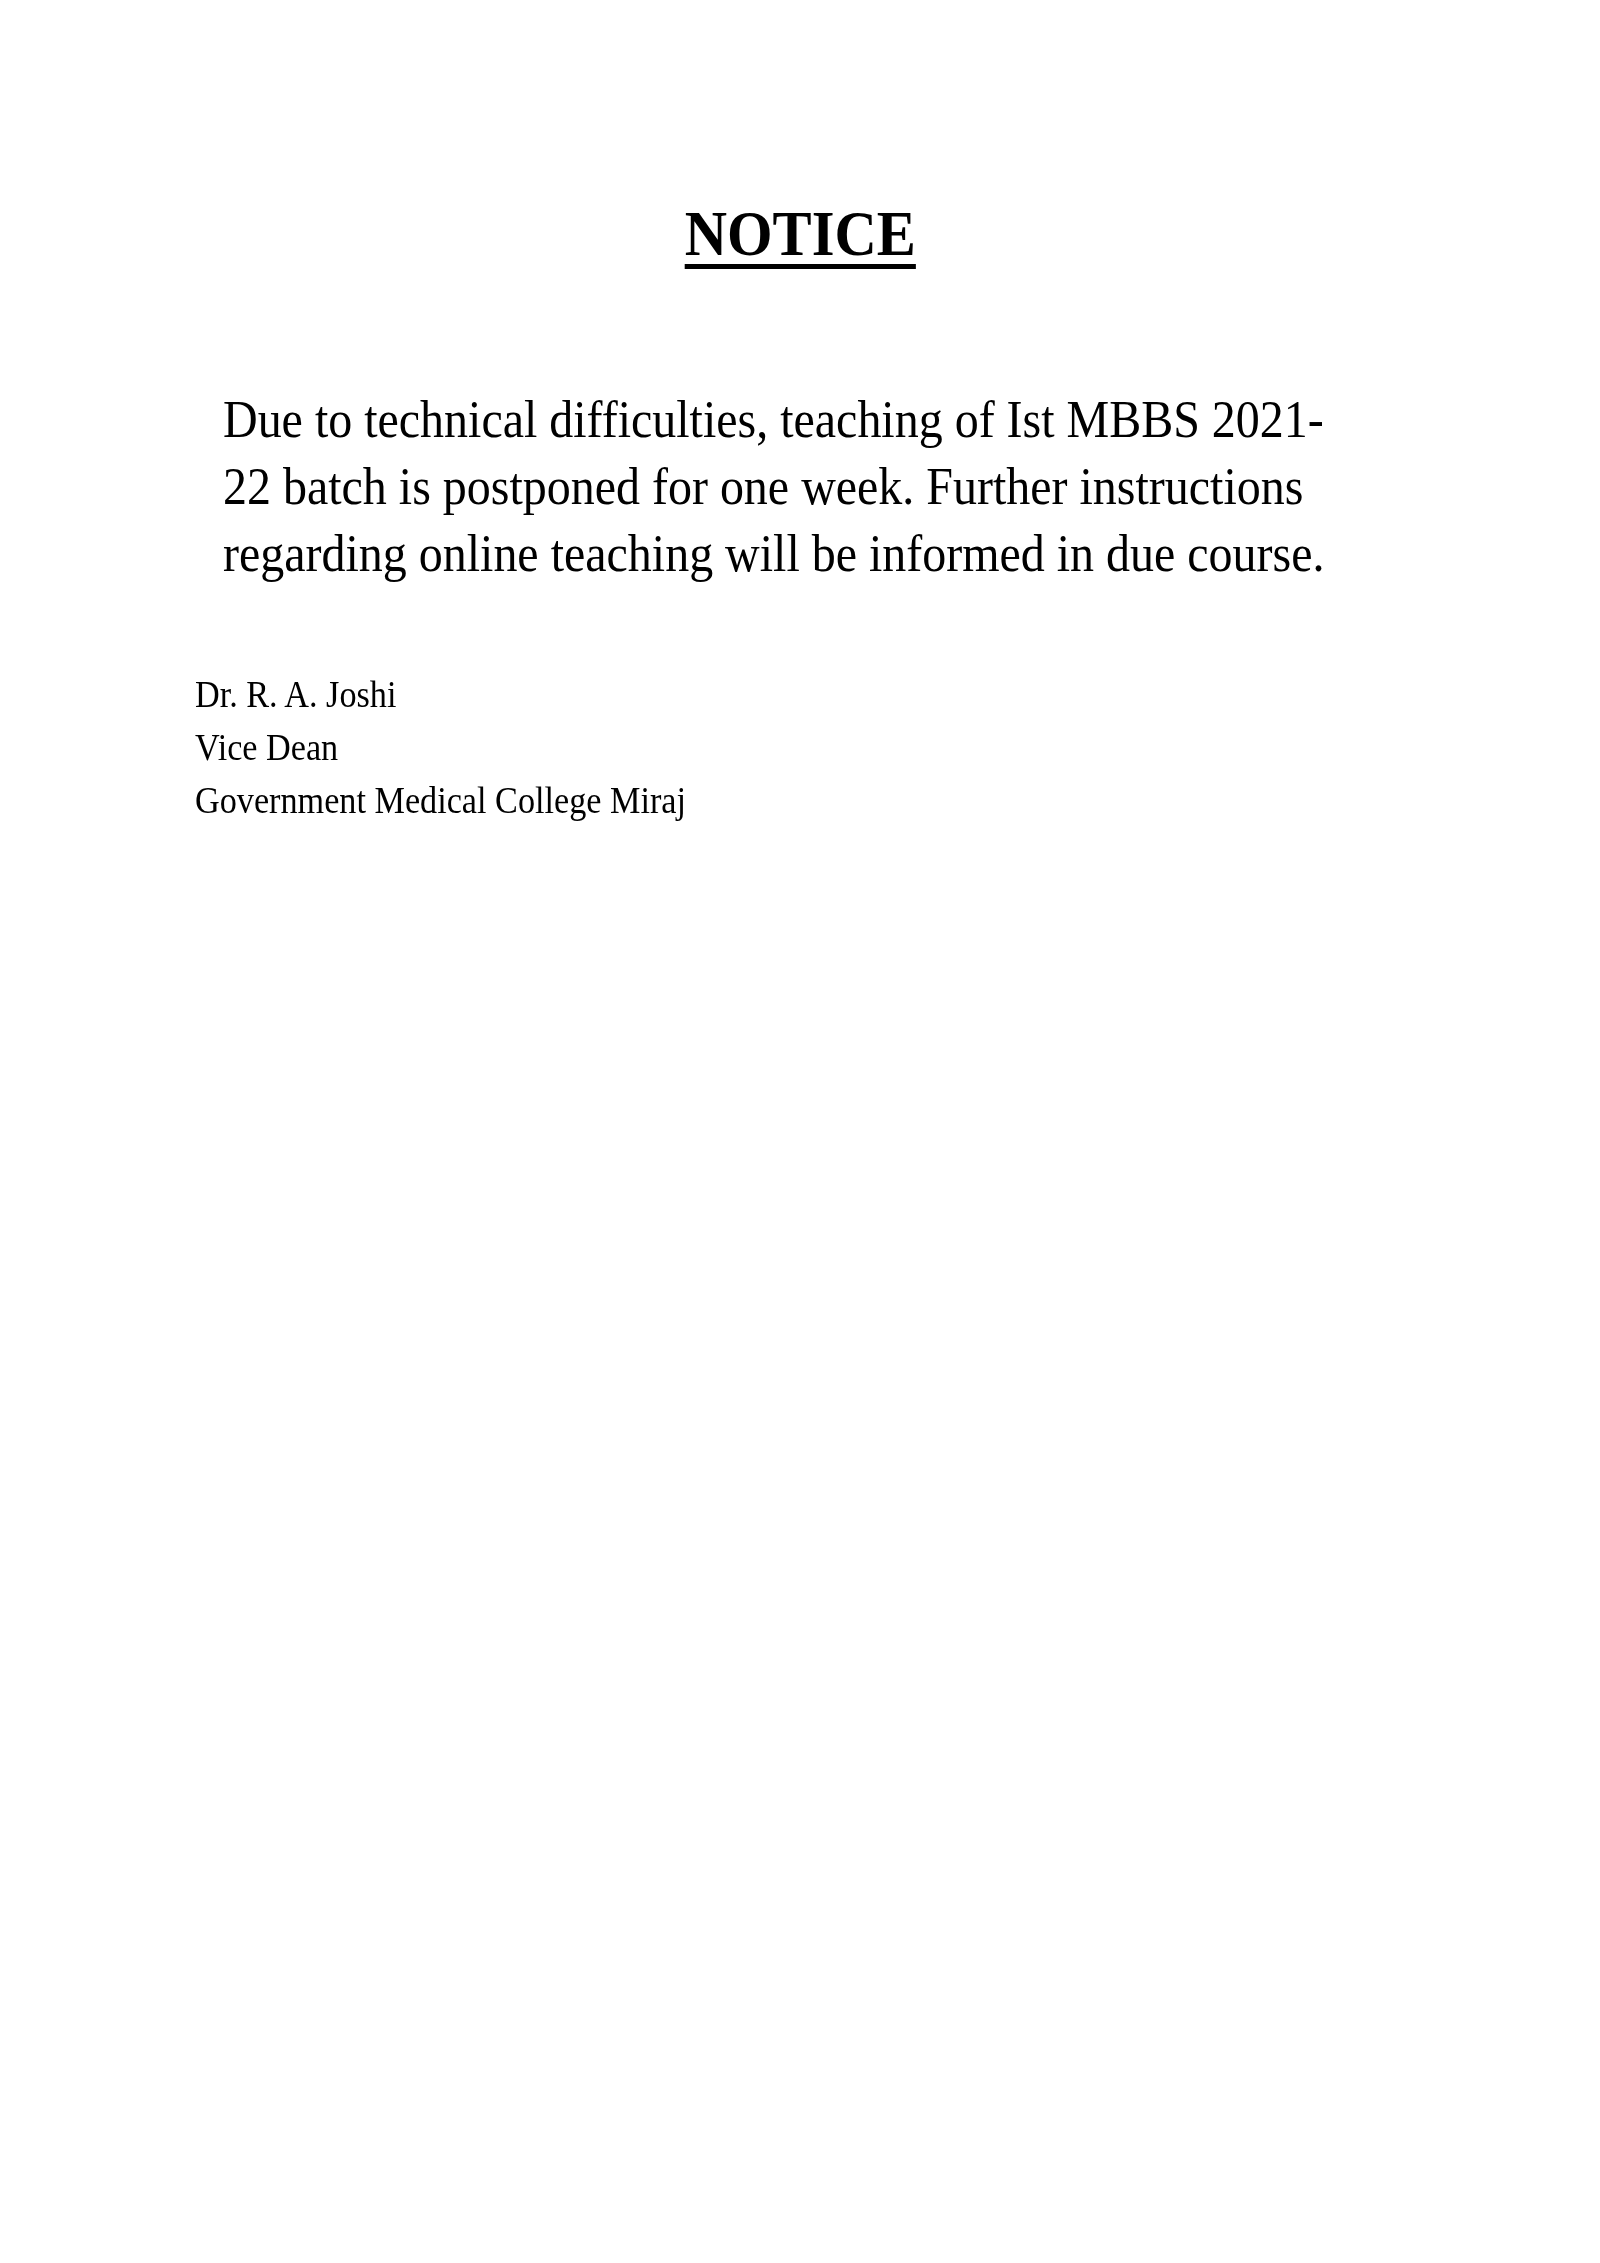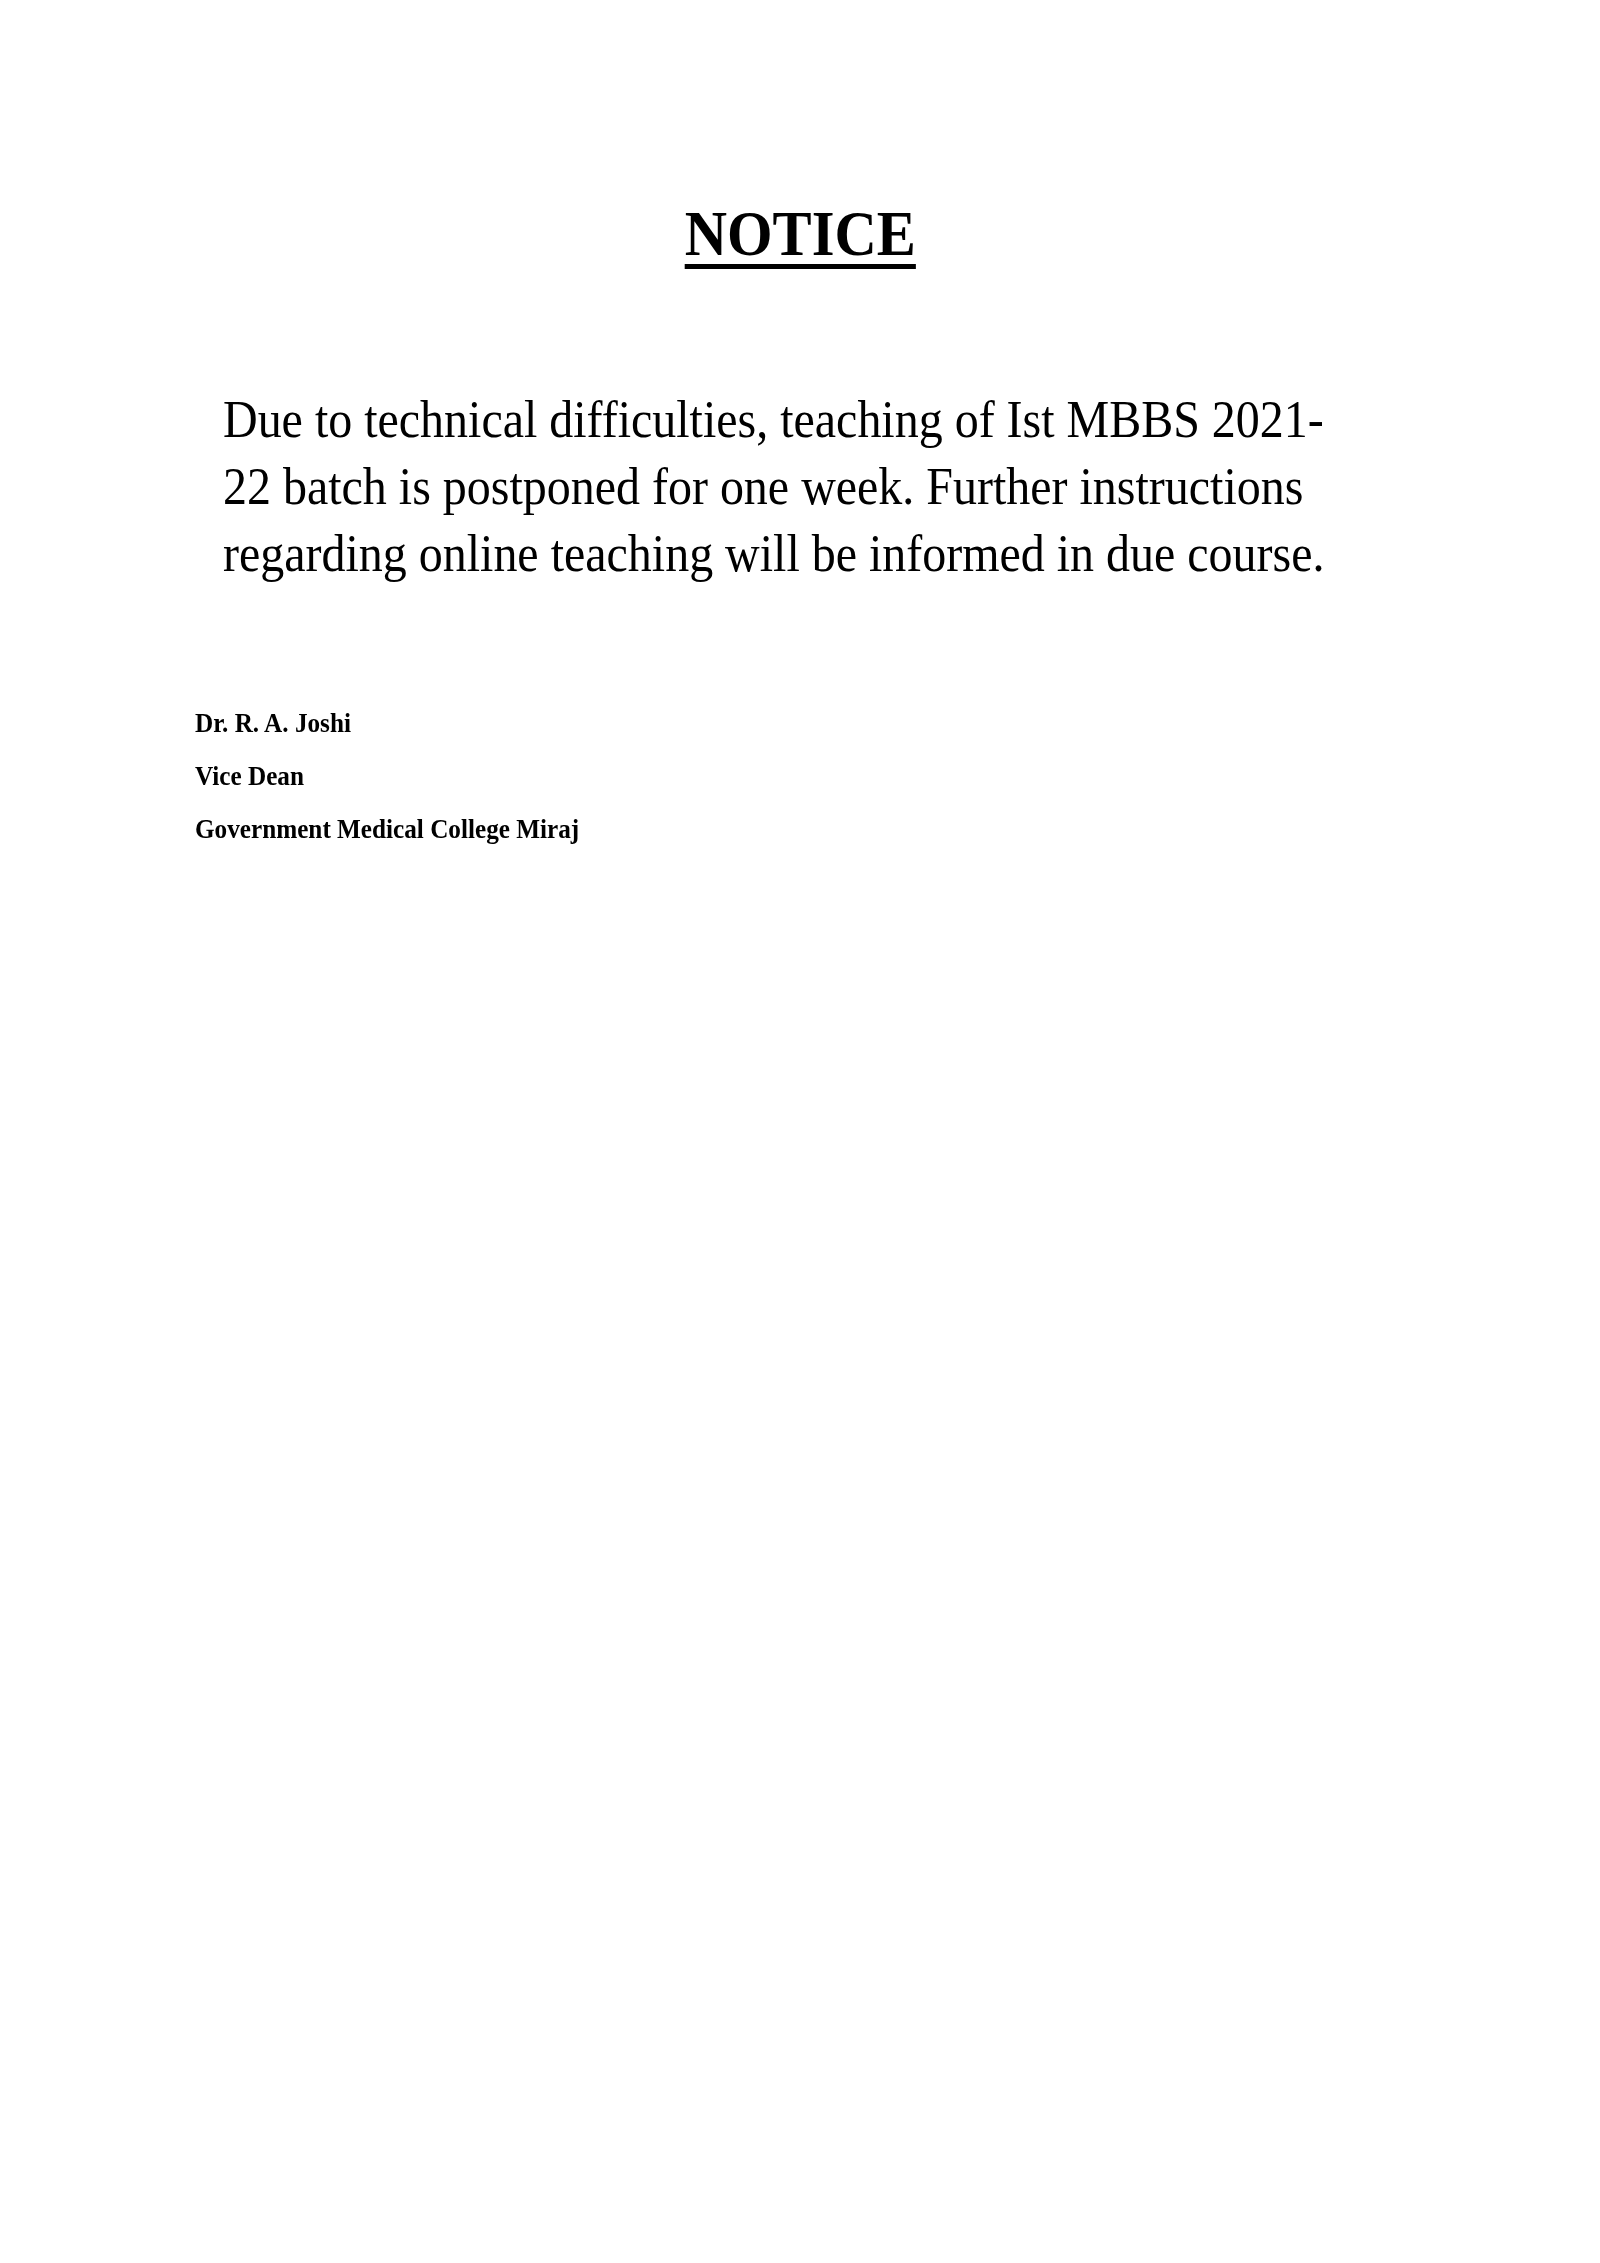--- a/index.html
+++ b/index.html
@@ -52,24 +52,23 @@
     }
     .body-line {
       display: block;
       white-space: nowrap;
       transform: scaleX(0.905);
       transform-origin: left center;
     }
     .signature {
       position: absolute;
       left: 195px;
-      top: 696px;
-      font-size: 28px;
+      top: 668px;
+      font-size: 38px;
       line-height: 53px;
-      font-weight: bold;
     }
     .sig-line {
       display: block;
       white-space: nowrap;
       transform: scaleX(0.9);
       transform-origin: left center;
     }
   </style>
 </head>
 <body>

